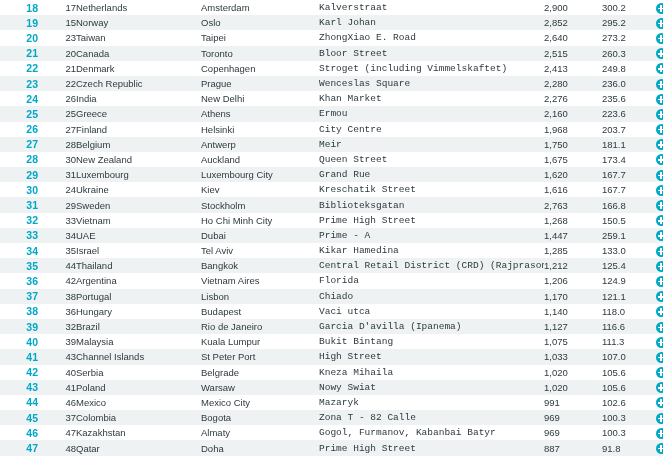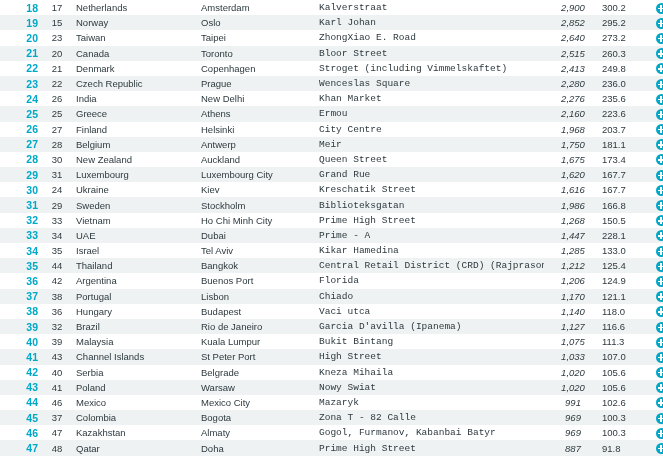--- a/index.html
+++ b/index.html
@@ -35,21 +35,21 @@
   .c-rank {
     width: 38px;
     color: #00a8c8;
     font-weight: bold;
     font-size: 10.5px;
     text-align: right;
     padding-left: 8px;
   }
   .c-prev {
     width: 38px;
-    text-align: center;
+    text-align: right;
     padding-left: 4px;
     color: #2e3a3f;
   }
   .c-country {
     width: 125px;
     padding-left: 6px;
   }
   .c-city {
     width: 118px;
     padding-left: 4px;
@@ -57,23 +57,22 @@
   }
   .c-street {
     width: 225px;
     padding-left: 4px;
     white-space: normal;
     line-height: 11px;
     font-family: Liberation Mono, monospace;
   }
   .c-val1 {
     width: 58px;
-    text-align: center;
+    text-align: left;
     padding-right: 8px;
-    font-style: italic;
   }
   .c-val2 {
     width: 48px;
     padding-right: 6px;
   }
   .c-icon {
     width: 22px;
     text-align: center;
   }
   .tall-row { height: 26px; }
@@ -241,42 +240,42 @@
         <td class="c-val1">1,616</td>
         <td class="c-val2">167.7</td>
         <td class="c-icon"><span class="plus-icon"></span></td>
       </tr>
       <tr class="row-even">
         <td class="c-rank">31</td>
         <td class="c-prev">29</td>
         <td class="c-country">Sweden</td>
         <td class="c-city">Stockholm</td>
         <td class="c-street">Biblioteksgatan</td>
-        <td class="c-val1">1,986</td>
+        <td class="c-val1">2,763</td>
         <td class="c-val2">166.8</td>
         <td class="c-icon"><span class="plus-icon"></span></td>
       </tr>
       <tr class="row-odd">
         <td class="c-rank">32</td>
         <td class="c-prev">33</td>
         <td class="c-country">Vietnam</td>
         <td class="c-city">Ho Chi Minh City</td>
         <td class="c-street">Prime High Street</td>
         <td class="c-val1">1,268</td>
         <td class="c-val2">150.5</td>
         <td class="c-icon"><span class="plus-icon"></span></td>
       </tr>
       <tr class="row-even">
         <td class="c-rank">33</td>
         <td class="c-prev">34</td>
         <td class="c-country">UAE</td>
         <td class="c-city">Dubai</td>
         <td class="c-street">Prime - A</td>
         <td class="c-val1">1,447</td>
-        <td class="c-val2">228.1</td>
+        <td class="c-val2">259.1</td>
         <td class="c-icon"><span class="plus-icon"></span></td>
       </tr>
       <tr class="row-odd">
         <td class="c-rank">34</td>
         <td class="c-prev">35</td>
         <td class="c-country">Israel</td>
         <td class="c-city">Tel Aviv</td>
         <td class="c-street">Kikar Hamedina</td>
         <td class="c-val1">1,285</td>
         <td class="c-val2">133.0</td>
@@ -289,21 +288,21 @@
         <td class="c-city">Bangkok</td>
         <td class="c-street">Central Retail District (CRD) (Rajprasong/ Sukhumvit street)</td>
         <td class="c-val1">1,212</td>
         <td class="c-val2">125.4</td>
         <td class="c-icon"><span class="plus-icon"></span></td>
       </tr>
       <tr class="row-odd">
         <td class="c-rank">36</td>
         <td class="c-prev">42</td>
         <td class="c-country">Argentina</td>
-        <td class="c-city">Buenos Port</td>
+        <td class="c-city">Vietnam Aires</td>
         <td class="c-street">Florida</td>
         <td class="c-val1">1,206</td>
         <td class="c-val2">124.9</td>
         <td class="c-icon"><span class="plus-icon"></span></td>
       </tr>
       <tr class="row-even">
         <td class="c-rank">37</td>
         <td class="c-prev">38</td>
         <td class="c-country">Portugal</td>
         <td class="c-city">Lisbon</td>

